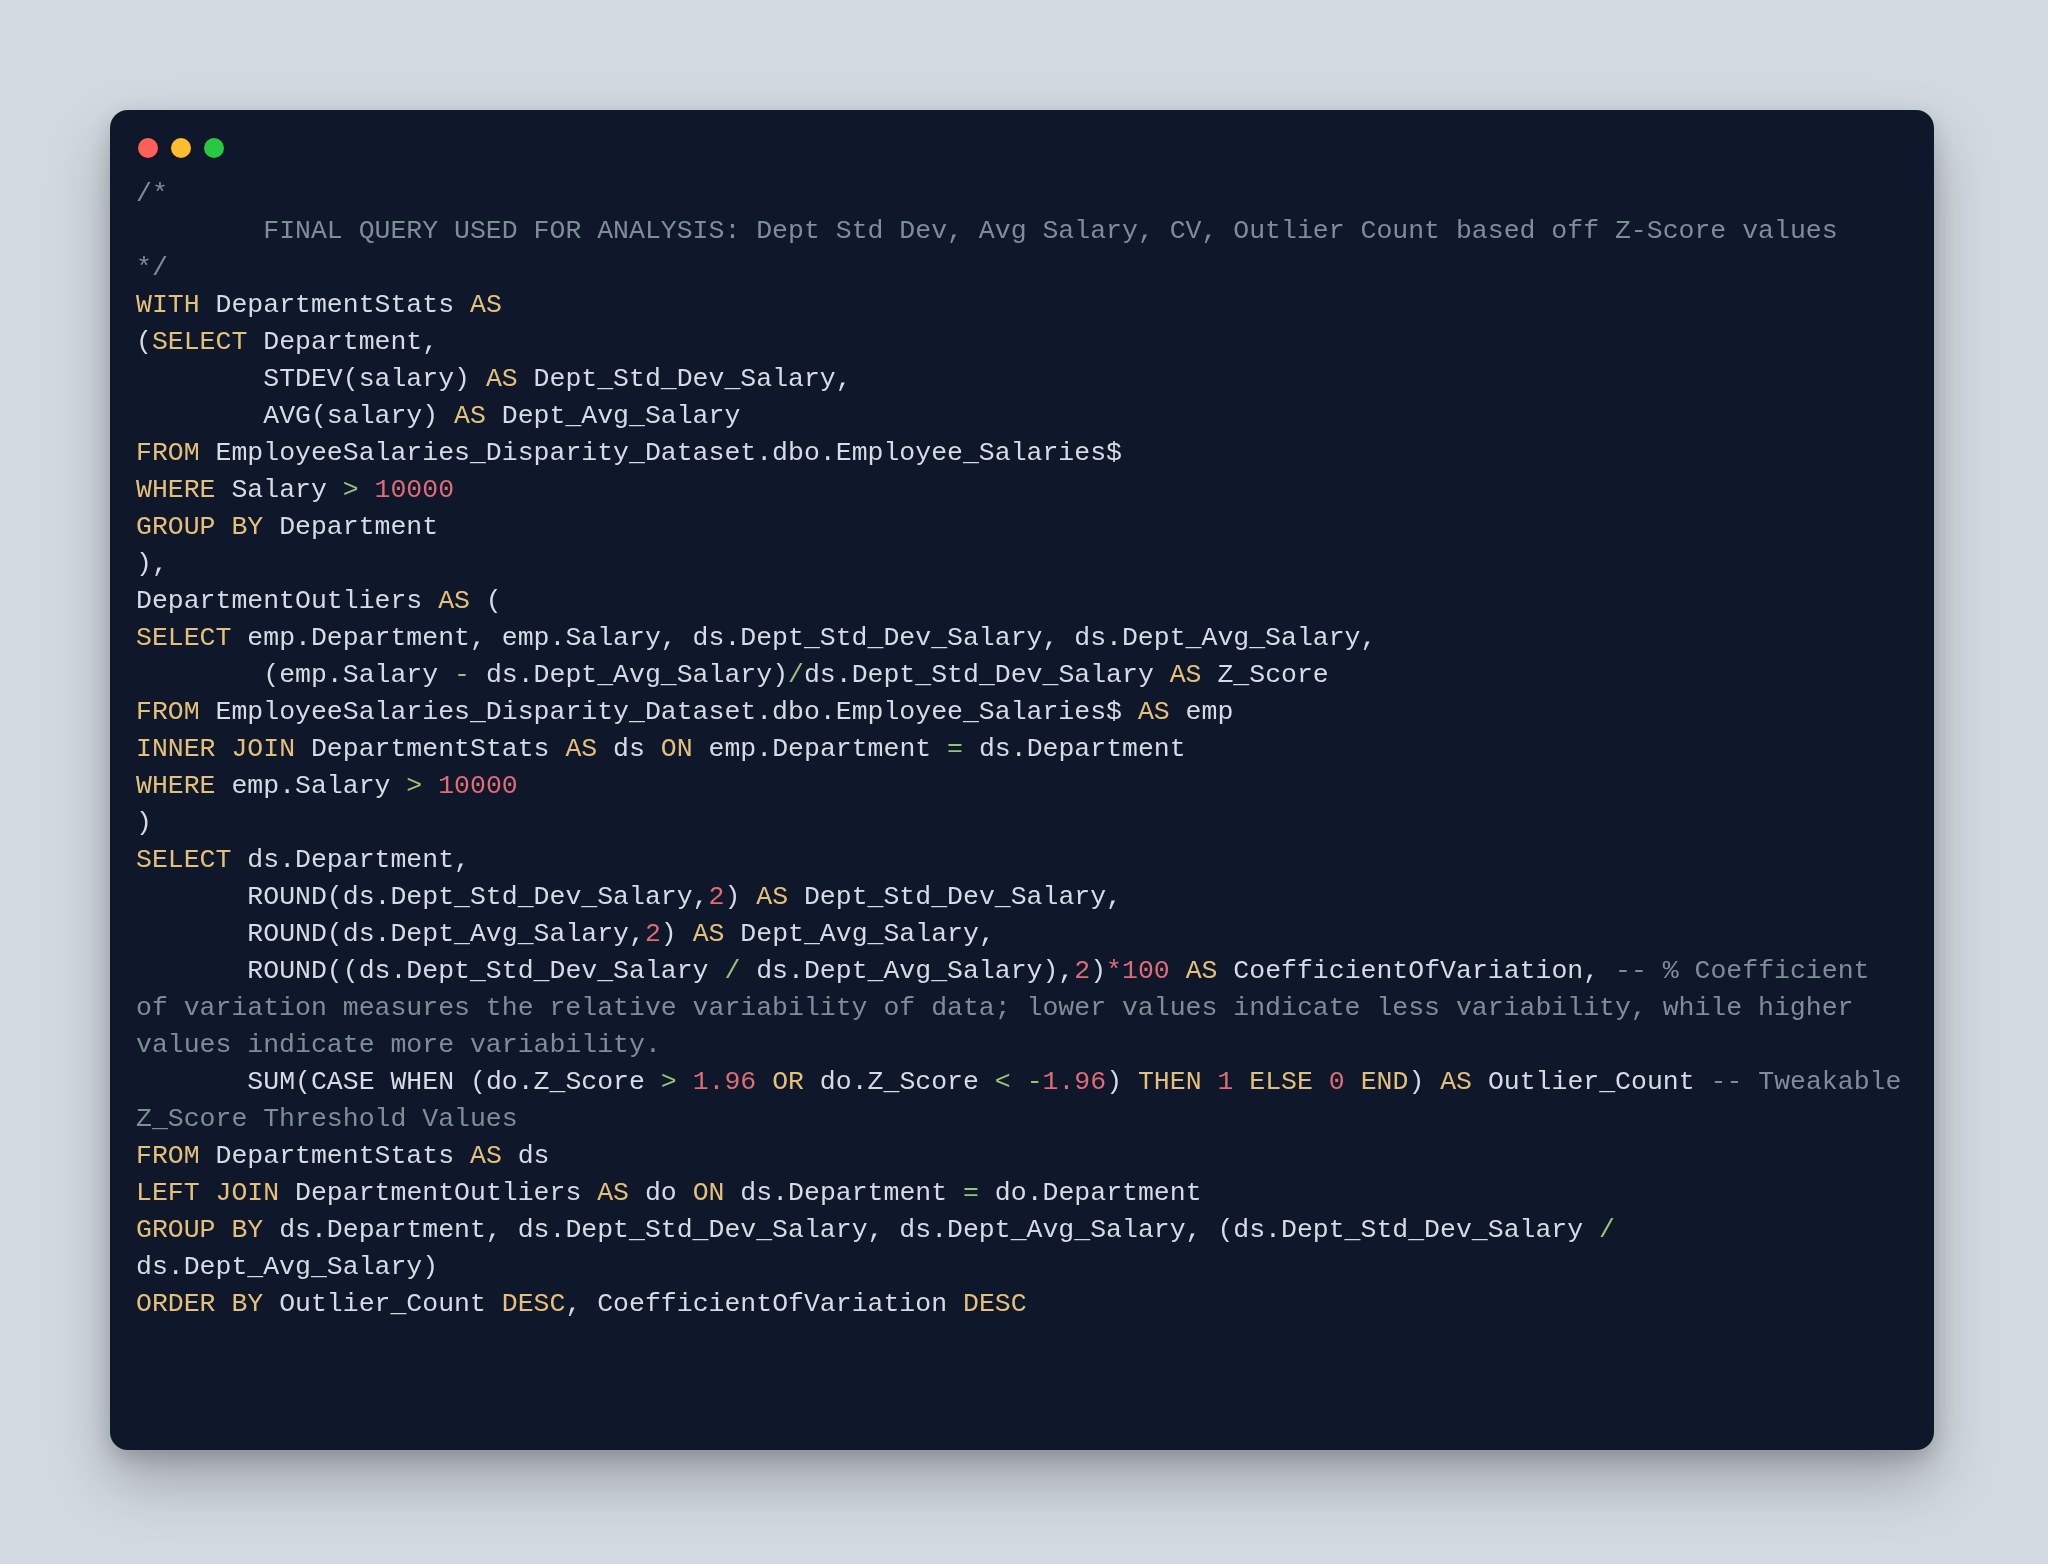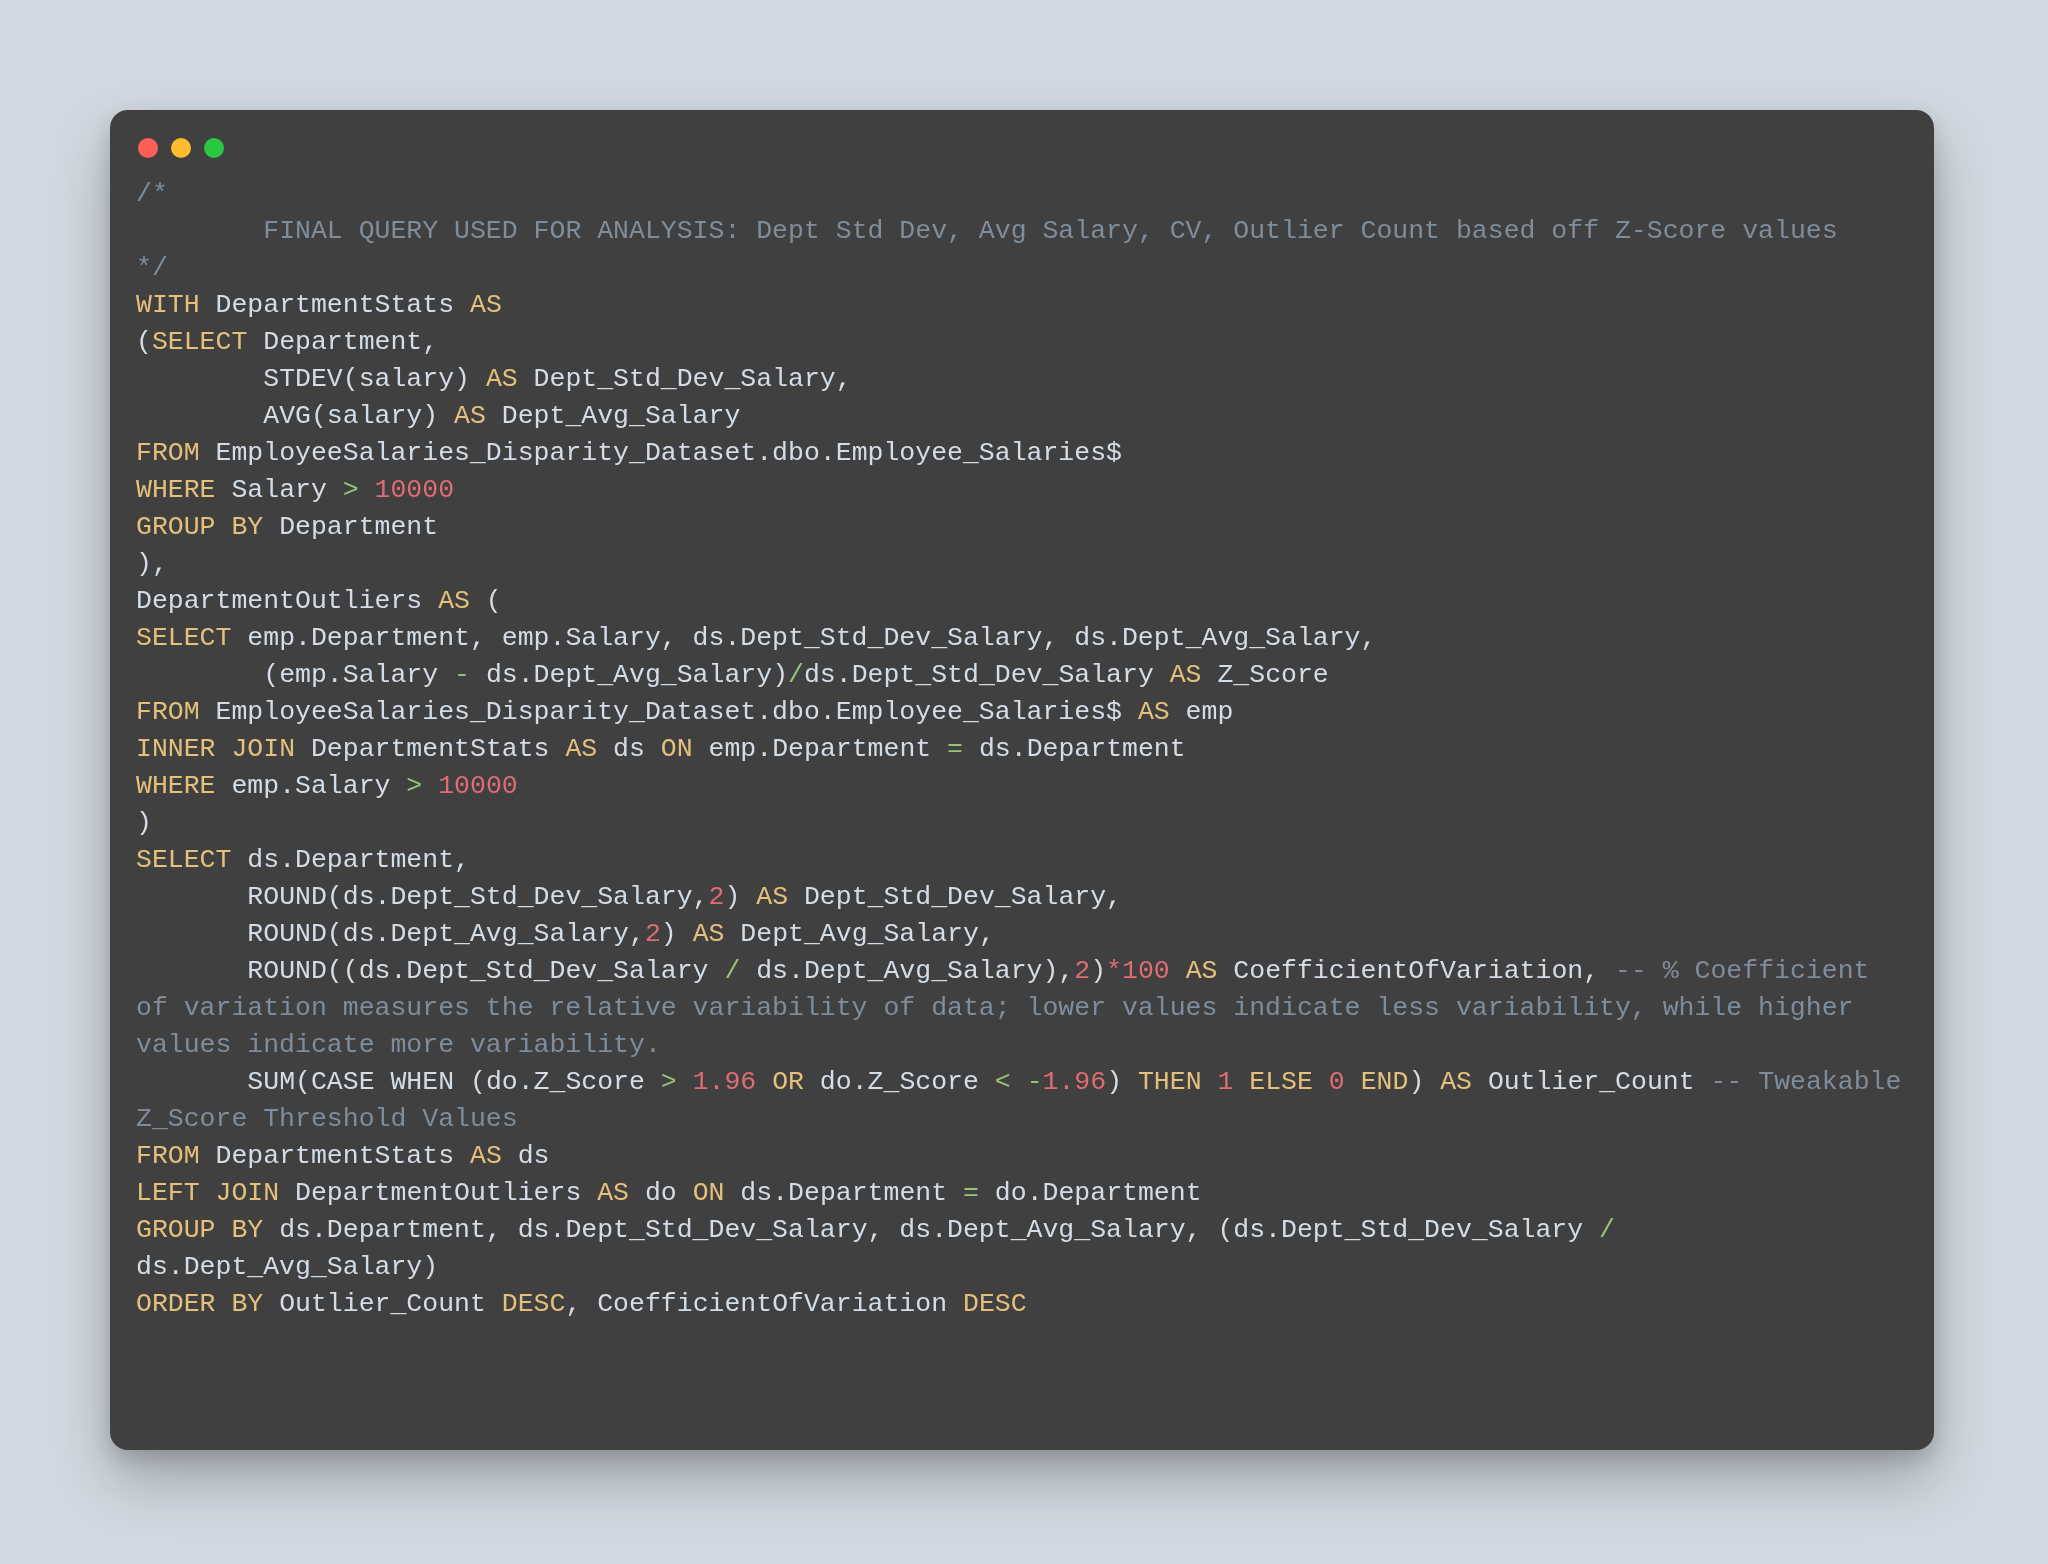--- a/index.html
+++ b/index.html
@@ -11,21 +11,21 @@
   .stage {
     width: 2048px;
     height: 1564px;
     position: relative;
     box-sizing: border-box;
     padding: 110px;
   }
   .window {
     width: 1824px;
     min-height: 1340px;
-    background: #404040;
+    background: #0f172a;
     border-radius: 18px;
     box-shadow: 0 30px 60px rgba(0,0,0,0.25), 0 8px 20px rgba(0,0,0,0.15);
     box-sizing: border-box;
     padding: 24px 26px 30px 26px;
     position: relative;
   }
   .traffic {
     display: flex;
     gap: 13px;
     padding: 4px 0 18px 2px;

